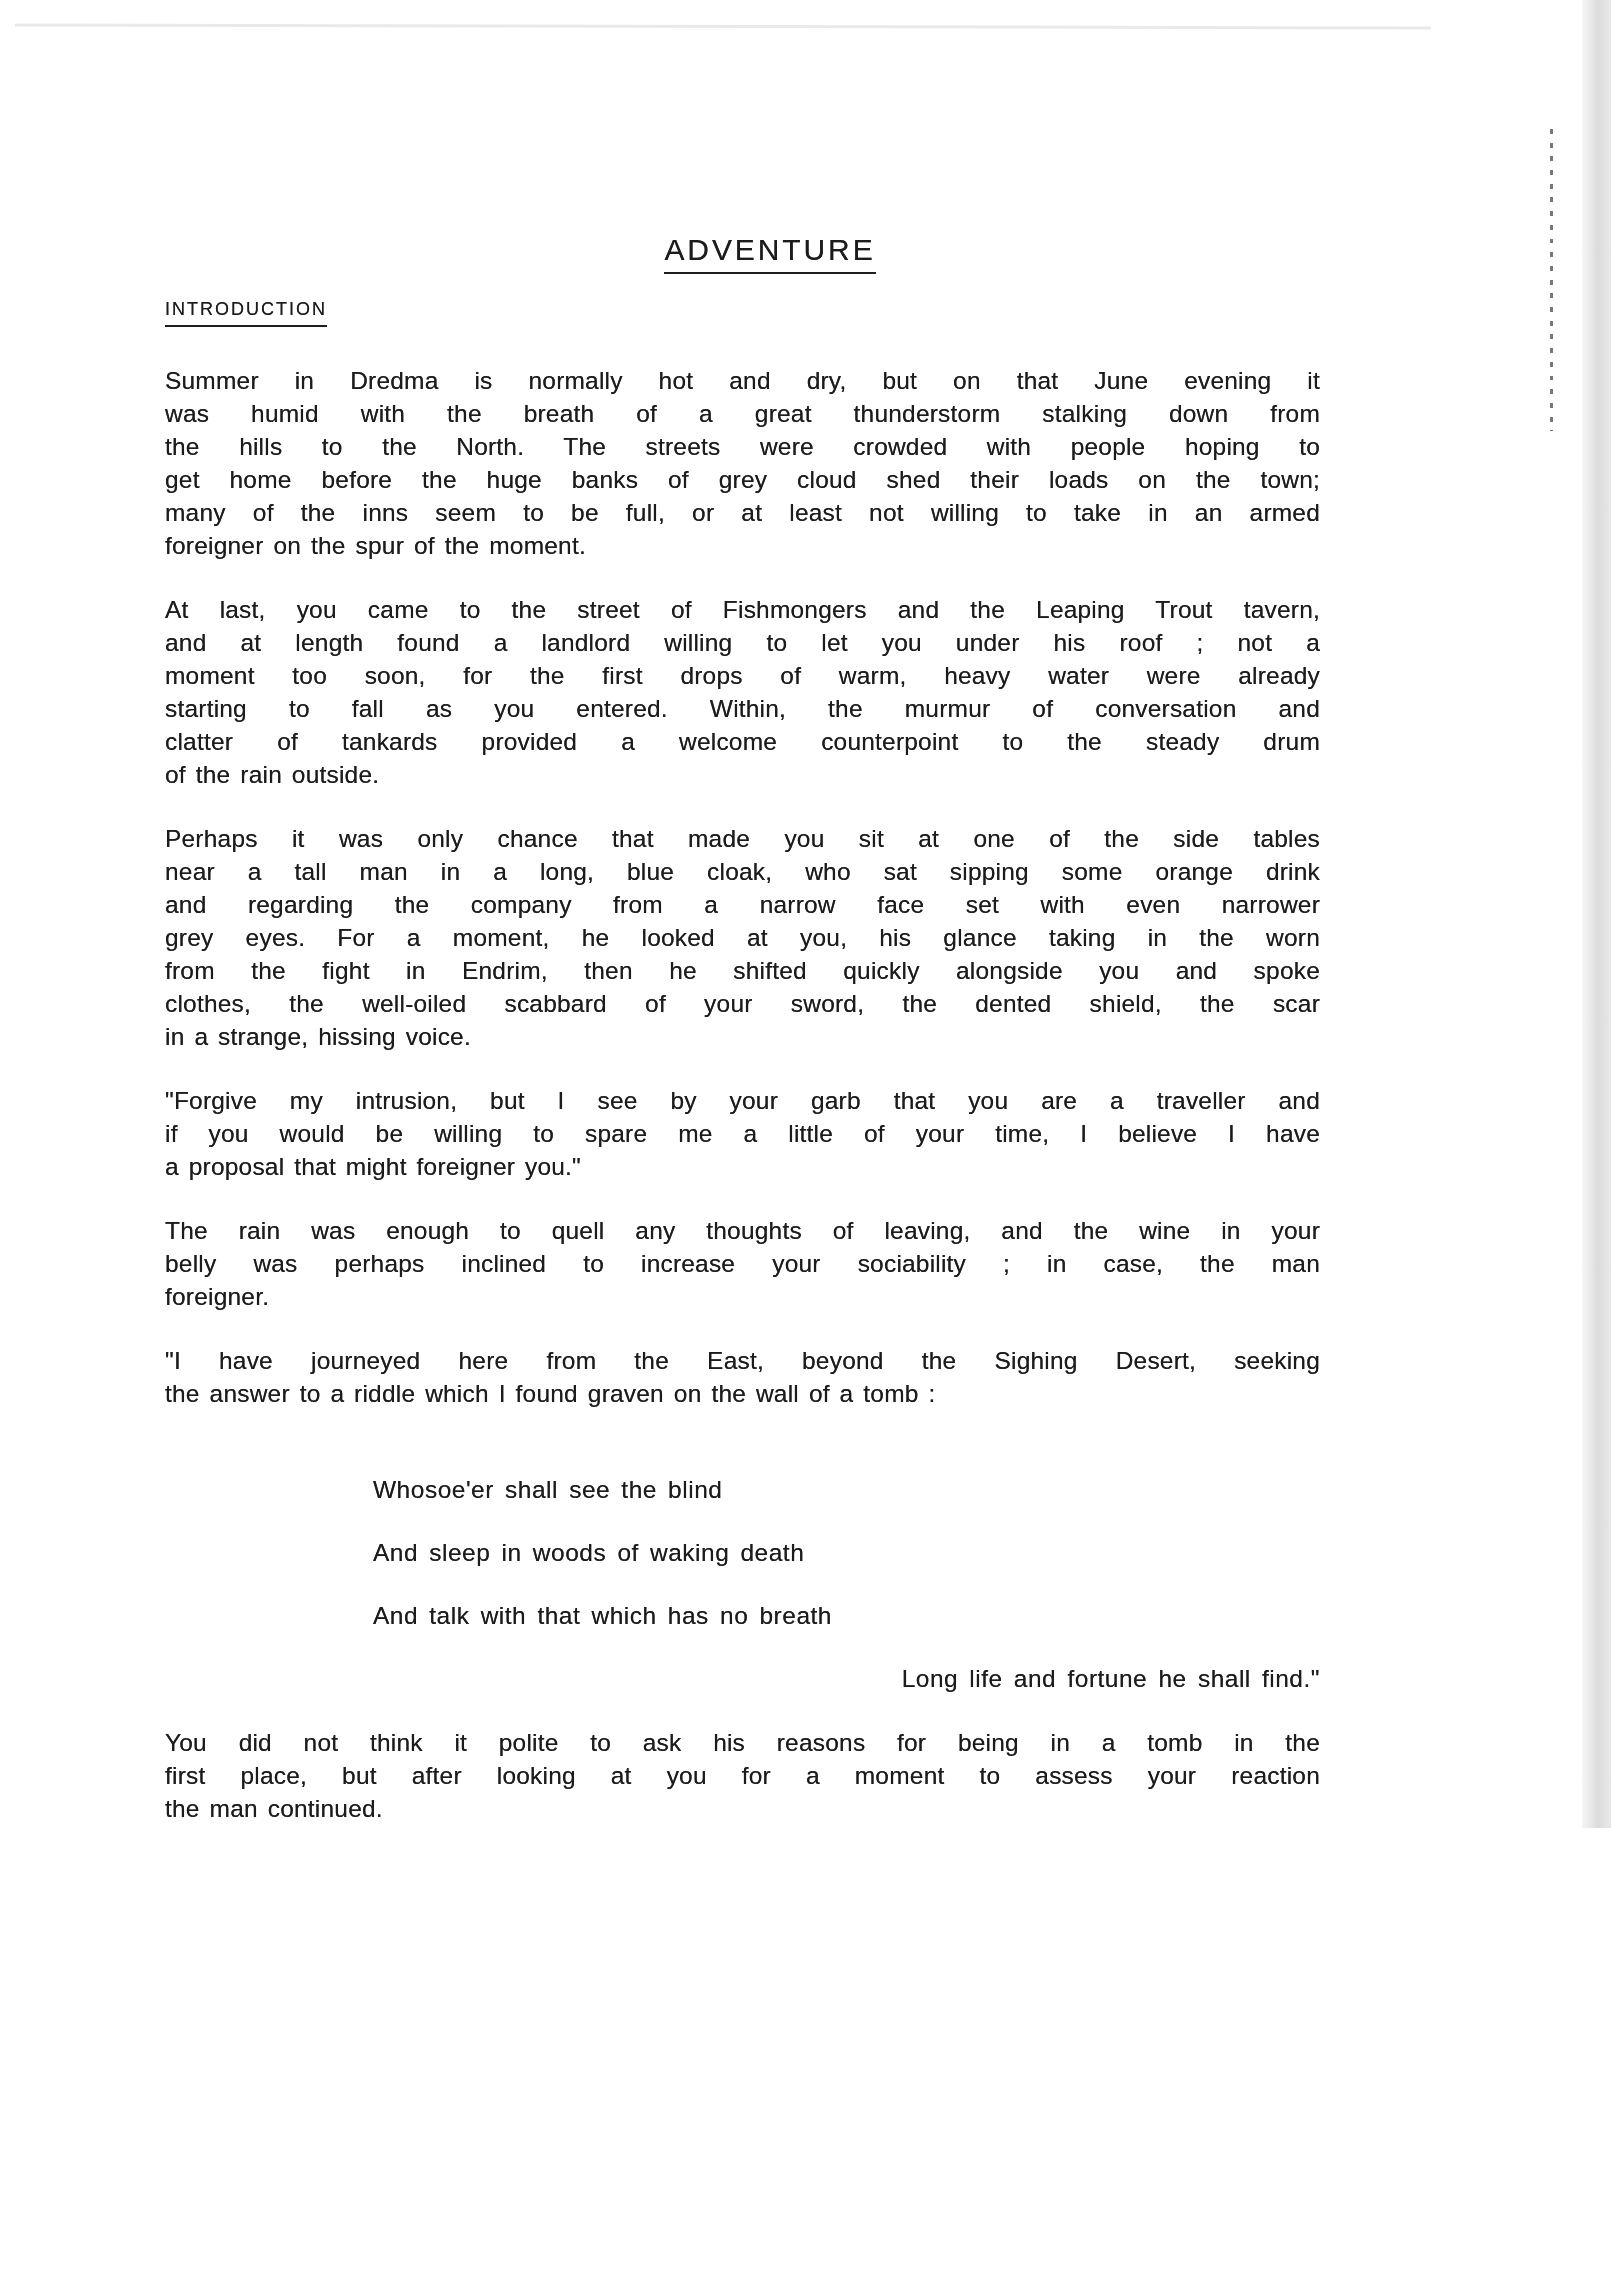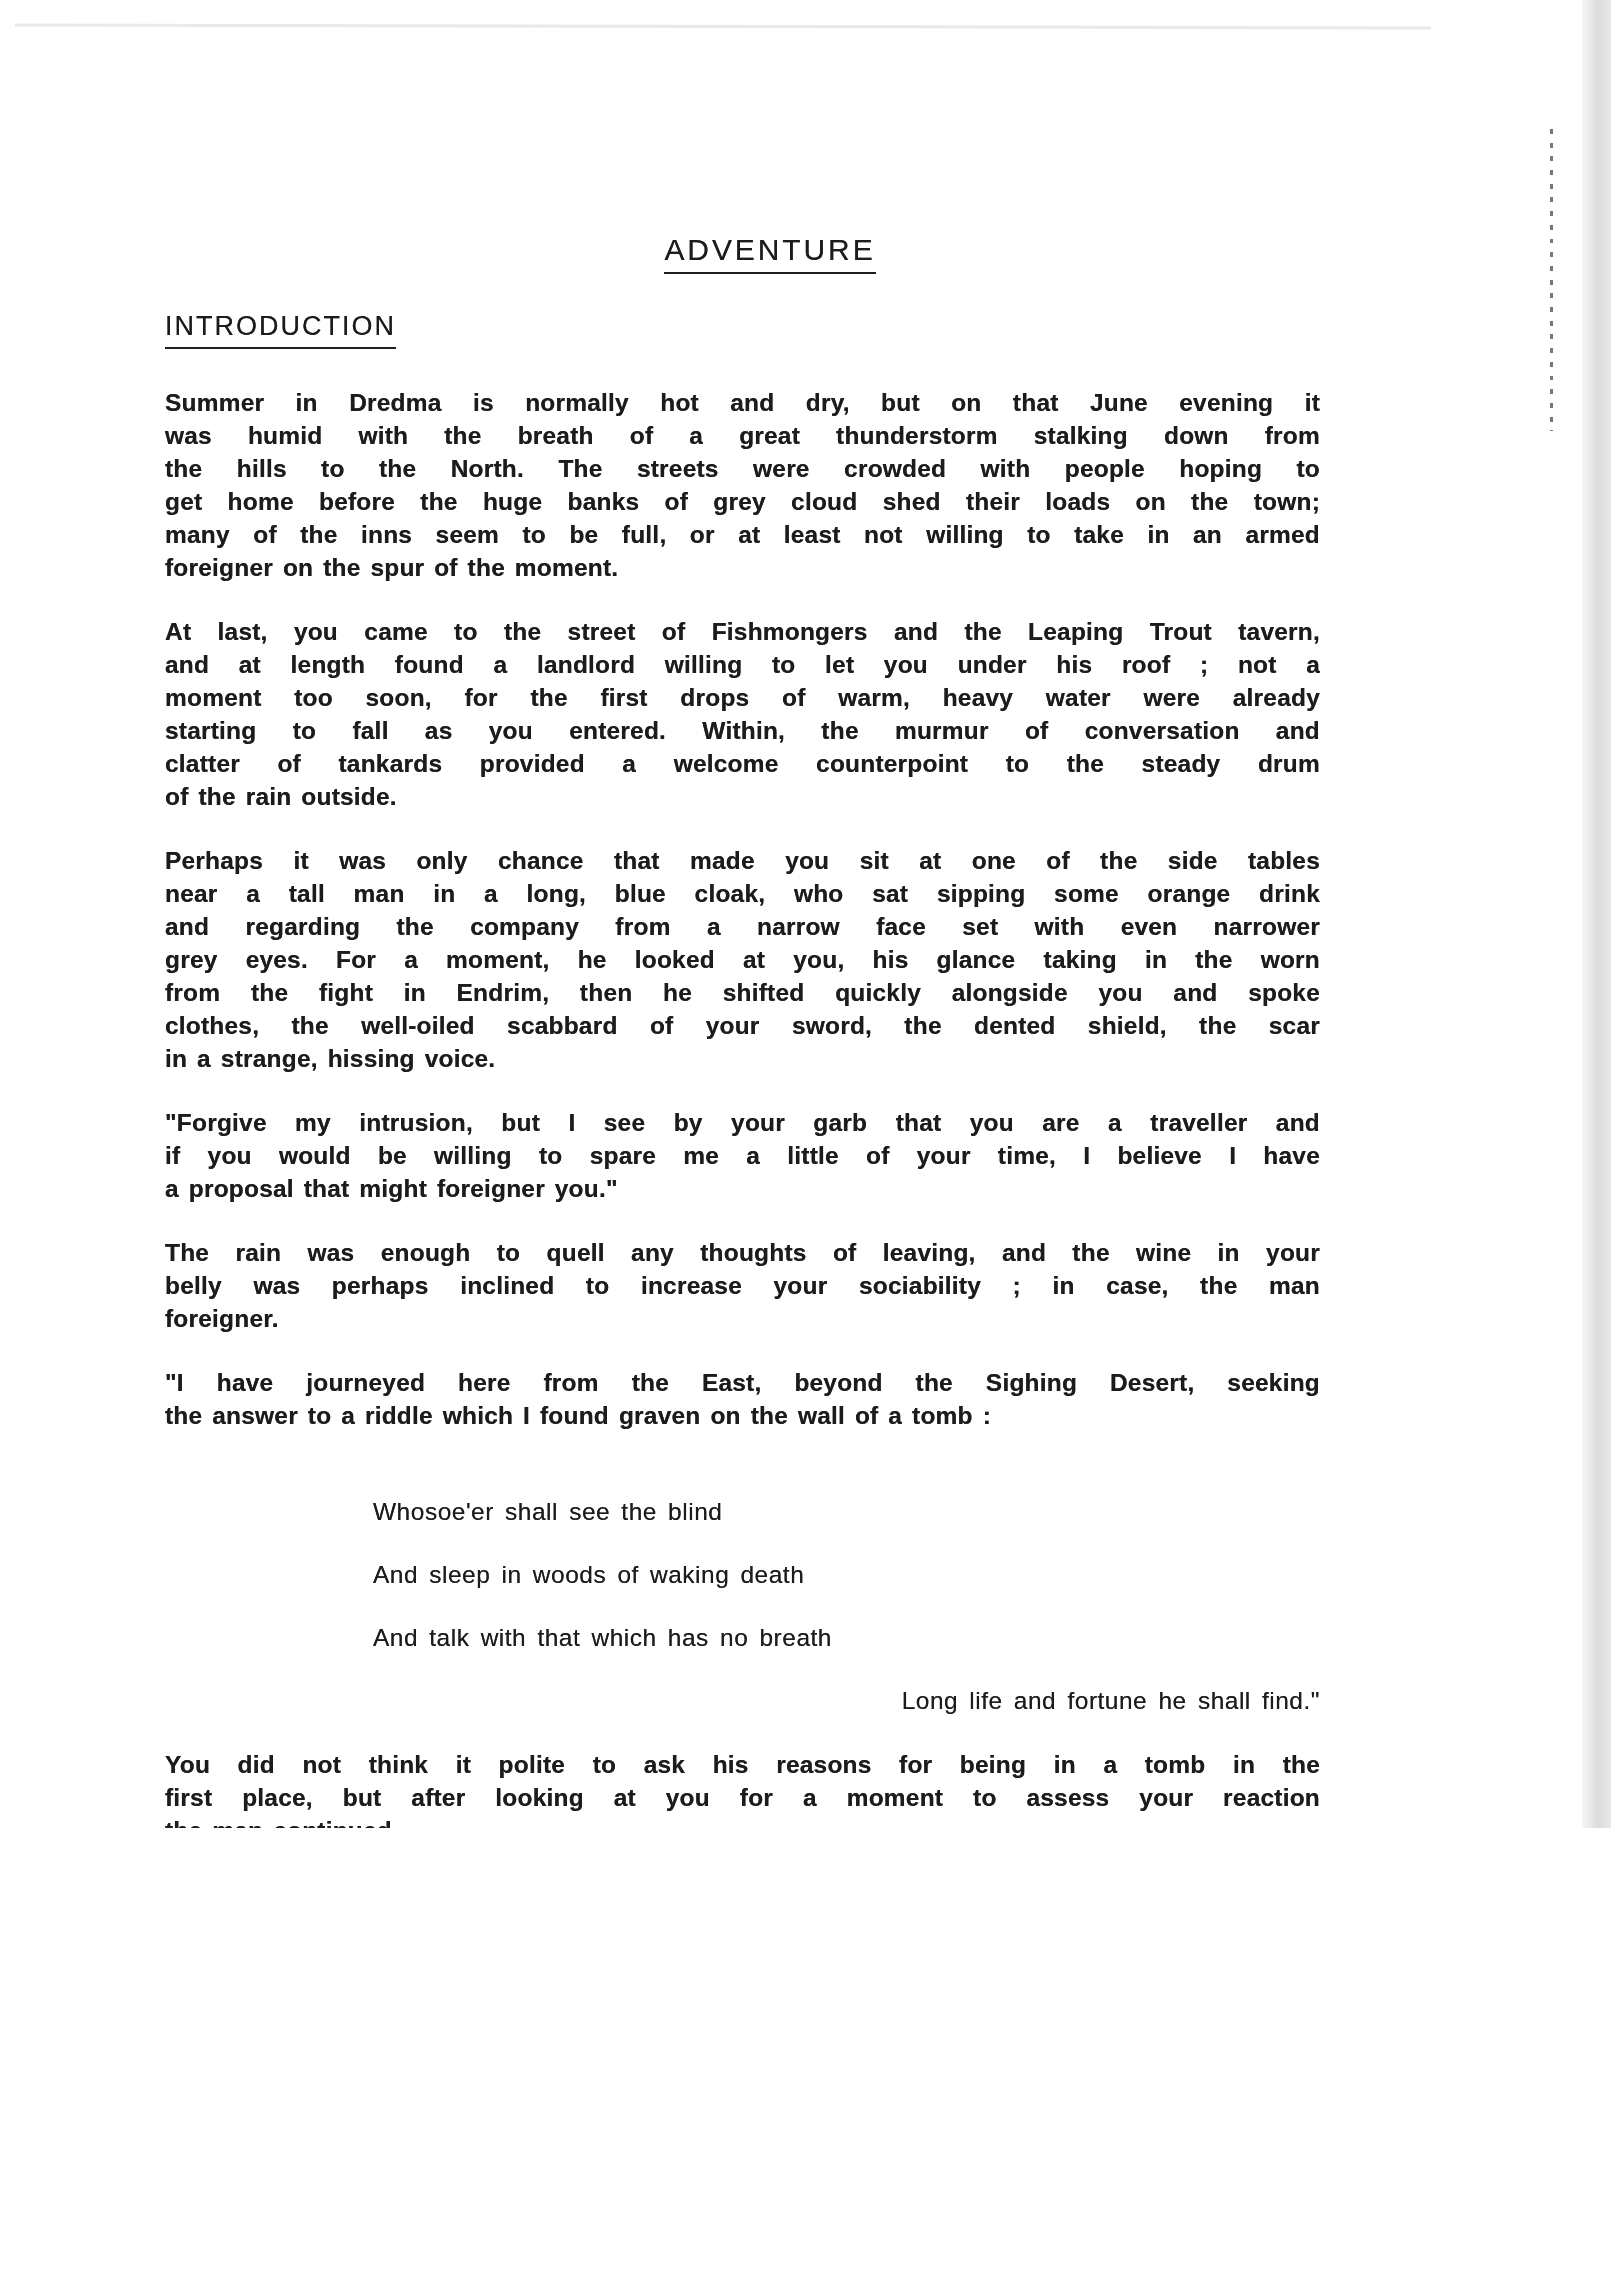--- a/index.html
+++ b/index.html
@@ -20,32 +20,32 @@
     text-shadow: 0 0 0.6px rgba(25,25,25,0.75);
   }
   .title {
     text-align: center;
     margin-left: 55px;
     font-size: 30px;
     letter-spacing: 2.9px;
     font-weight: 500;
   }
   .heading {
-    margin-top: 37px;
-    font-size: 27px;
+    margin-top: 25px;
+    font-size: 18px;
     letter-spacing: 2px;
     font-weight: 500;
   }
   .underline {
     display: inline-block;
     border-bottom: 2.9px solid #1f1f1f;
     padding-bottom: 4.9px;
   }
   .doc-body { font-size: 24.5px; }
-  .para { margin-top: 31px; letter-spacing: 0.2px; word-spacing: 2.9px; font-weight: bold; }
+  .para { margin-top: 31px; letter-spacing: 0.2px; word-spacing: 2.9px; }
   .doc-body .para:first-child { margin-top: 37px; }
   .para .line {
     line-height: 33px;
     text-align: justify;
     text-align-last: justify;
   }
   .para .line.last { text-align-last: left; }
   .poem { margin-top: 63px; margin-left: 208px; }
   .poem .poem-line {
     line-height: 33px;

